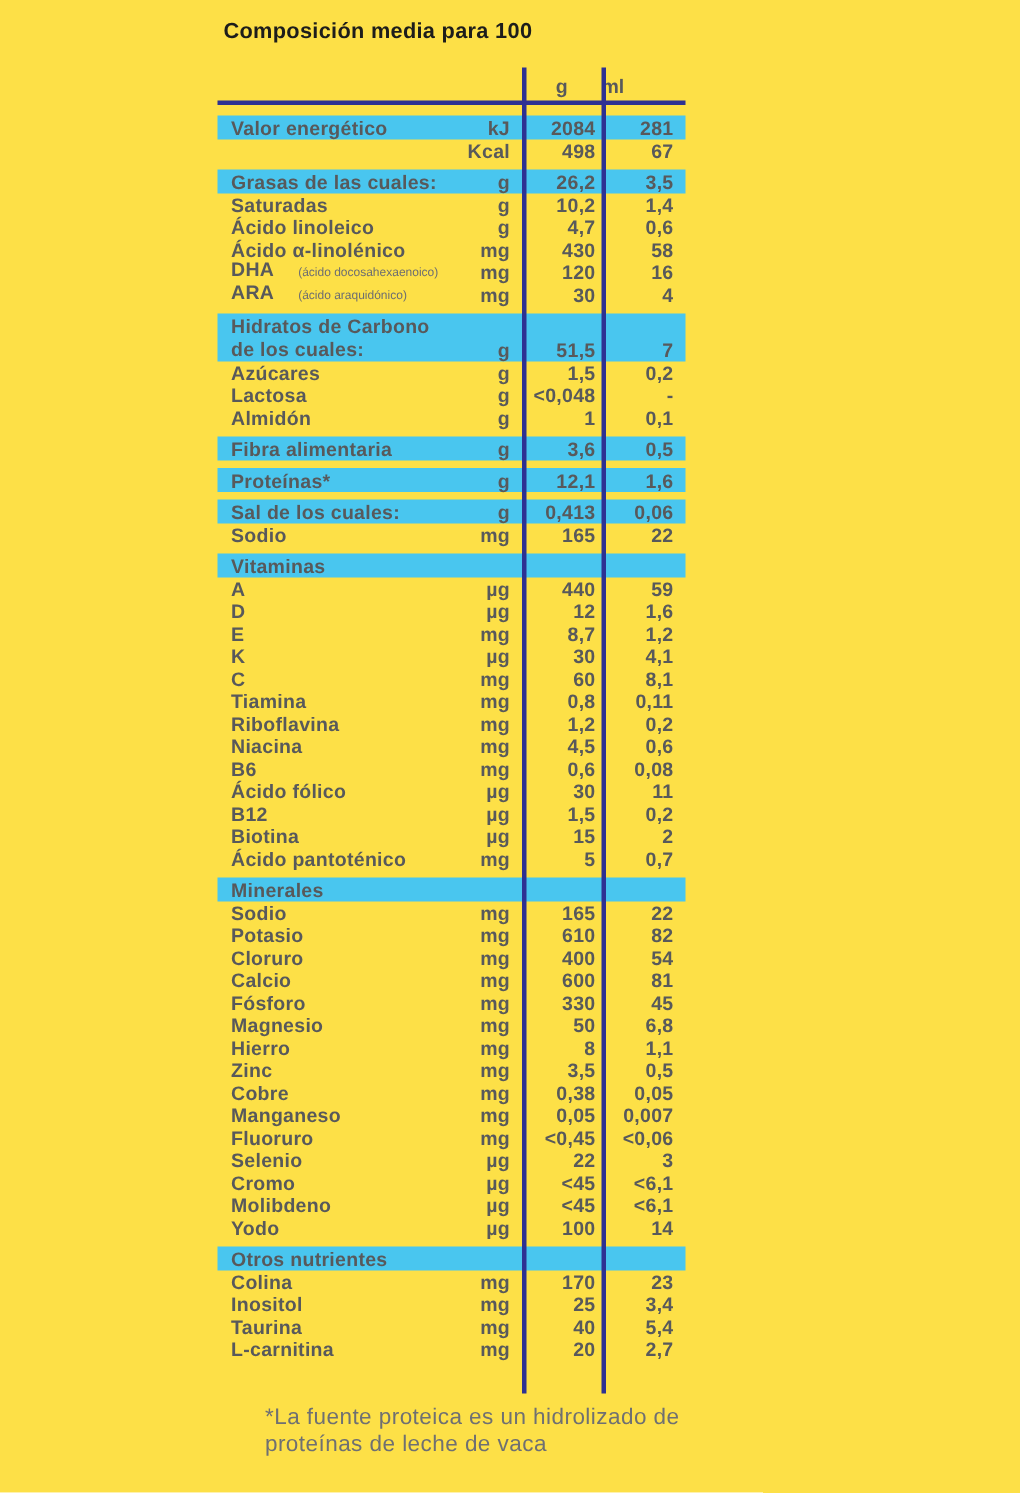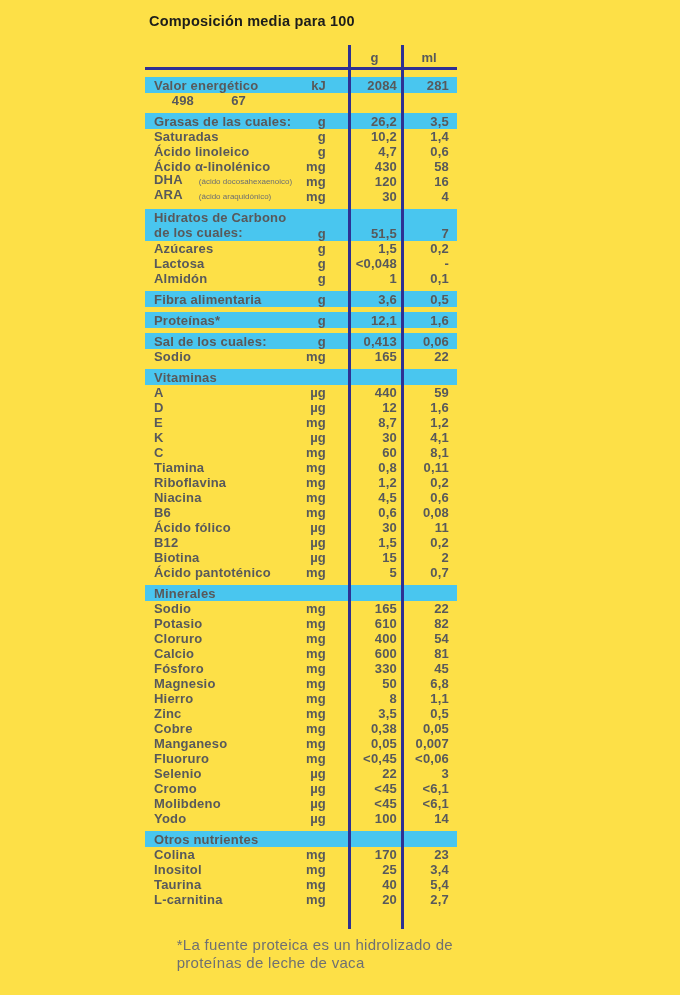--- a/index.html
+++ b/index.html
@@ -7,41 +7,41 @@
     position:relative;width:680px;height:995px;background:#fde047;overflow:hidden;
     font-family:"Liberation Sans",sans-serif;color:#58595B;
   }
   .title{
     position:absolute;left:149px;top:13px;font-size:14.5px;font-weight:700;
     color:#1d1d1b;letter-spacing:.2px;
   }
   .table-wrap{position:absolute;left:145px;top:44px;width:312px;}
   .head-row{position:relative;height:21px;font-size:13px;font-weight:700;color:#58595B;}
   .hg{position:absolute;left:203px;width:53px;text-align:center;bottom:0;}
-  .hml{position:absolute;left:256px;width:56px;text-align:center;bottom:0;}
+  .hml{position:absolute;left:256px;width:56px;bottom:0;}
   .top-rule{height:2.5px;background:#2E3192;margin:2px 0 7px 0;}
   .vline{position:absolute;top:1px;height:884px;width:2.5px;background:#2E3192;z-index:3;}
   .vline1{left:203px;}
   .vline2{left:256px;}
   .section{margin-bottom:5px;}
   .section:last-child{margin-bottom:0;}
   .row{
     display:flex;align-items:flex-end;height:15px;line-height:15px;
     font-size:13px;font-weight:700;letter-spacing:.2px;
   }
   .row.hl{background:#49C6EF;height:16px;}
   .row.two-line{height:32px;}
   .left{
     width:203px;display:flex;justify-content:space-between;align-items:flex-end;
     padding-left:9px;box-sizing:border-box;
   }
   .lbl{white-space:nowrap;}
   .lbl-line{display:block;line-height:15.5px;}
   .note{font-size:8px;font-weight:400;letter-spacing:0;margin-left:16px;color:#6d6e71;}
-  .unit{text-align:right;padding-right:22px;white-space:nowrap;}
+  .unit{text-align:right;padding-right:8px;white-space:nowrap;}
   .gval{width:53px;text-align:right;padding-right:4px;box-sizing:border-box;white-space:nowrap;}
   .mval{width:56px;text-align:right;padding-right:8px;box-sizing:border-box;white-space:nowrap;}
   .footnote{
     position:absolute;right:227px;top:936px;text-align:left;
     font-size:15px;line-height:18px;font-weight:400;color:#6F7072;letter-spacing:.3px;
   }
 </style>
 </head>
 <body>
 
@@ -58,20 +58,24 @@
         <div class="section">
           <div class="row hl">
             <div class="left">
               <span class="lbl">Valor energético</span>
               <span class="unit">kJ</span>
             </div>
             <div class="gval">2084</div>
             <div class="mval">281</div>
           </div>
           <div class="row">
+            <div class="left">
+              <span class="lbl"></span>
+              <span class="unit">Kcal</span>
+            </div>
             <div class="gval">498</div>
             <div class="mval">67</div>
           </div>
         </div>
         <div class="section">
           <div class="row hl">
             <div class="left">
               <span class="lbl">Grasas de las cuales:</span>
               <span class="unit">g</span>
             </div>

